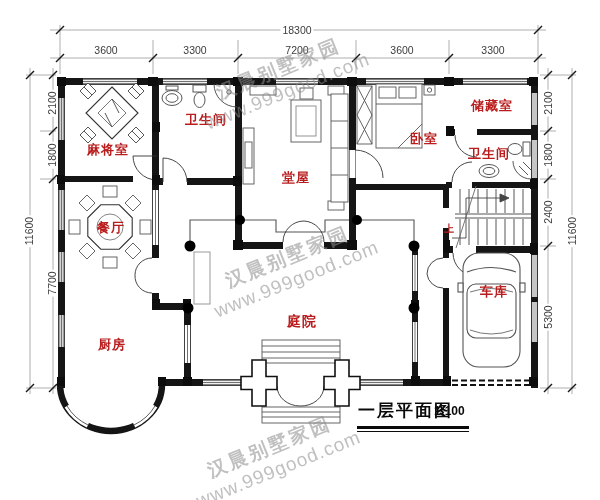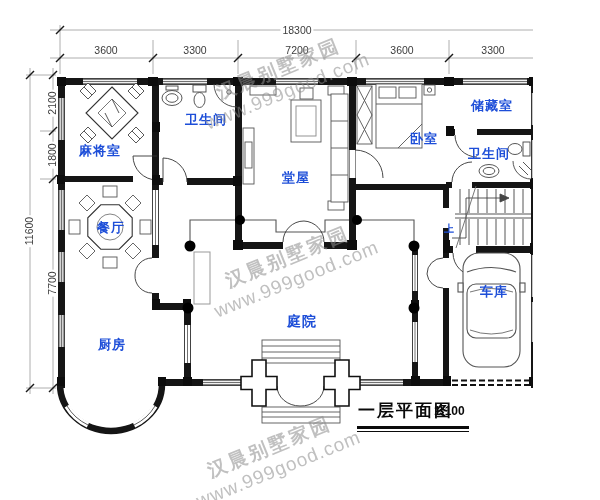--- a/index.html
+++ b/index.html
@@ -1,24 +1,24 @@
 <!DOCTYPE html>
 <html><head>
 <meta charset="utf-8">
 <style>
   html,body{margin:0;padding:0;background:#fff;}
-  .canvas{position:relative;width:533px;height:500px;background:#ffffff;overflow:hidden;
+  .canvas{position:relative;width:600px;height:500px;background:#ffffff;overflow:hidden;
           font-family:"Liberation Sans","DejaVu Sans",sans-serif;}
   .canvas svg{position:absolute;left:0;top:0;}
   .lbl{position:absolute;transform:translate(-50%,-50%);font-size:10.5px;color:#3c3c3c;
        white-space:nowrap;background:#fff;padding:0 2px;line-height:1;}
   .vlbl{position:absolute;transform:translate(-50%,-50%) rotate(-90deg);font-size:10.5px;
         color:#3c3c3c;white-space:nowrap;background:#fff;padding:0 2px;line-height:1;}
   .room{position:absolute;transform:translate(-50%,-50%);font-size:13px;font-weight:bold;
-        color:#1d4ed8;white-space:nowrap;letter-spacing:1px;line-height:1;}
+        color:#b91c1c;white-space:nowrap;letter-spacing:1px;line-height:1;}
   .room.big{font-size:14px;}
   .room.small{font-size:10px;letter-spacing:0;}
   .wm{position:absolute;transform:translate(-50%,-50%) rotate(-22deg);text-align:center;
       color:#8d8d8d;opacity:.55;pointer-events:none;line-height:1.25;white-space:nowrap;}
   .wm .l1{font-size:19px;font-weight:bold;letter-spacing:3px;}
   .wm .l2{font-size:19px;letter-spacing:1px;}
   .tb-title{position:absolute;left:358px;top:399px;font-size:17px;font-weight:bold;color:#0a0a0a;
             letter-spacing:2px;white-space:nowrap;}
   .tb-scale{position:absolute;left:434px;top:404px;font-size:12px;font-weight:bold;color:#0a0a0a;}
   .tb-rule1{position:absolute;left:357px;top:426px;width:112px;height:3px;background:#0a0a0a;}
@@ -427,21 +427,21 @@
   <span class="vlbl" style="left:52px;top:103px;">2100</span>
   <span class="vlbl" style="left:52px;top:155px;">1800</span>
   <span class="vlbl" style="left:52px;top:283px;">7700</span>
 
   <span class="vlbl" style="left:548px;top:103px;">2100</span>
   <span class="vlbl" style="left:548px;top:155px;">1800</span>
   <span class="vlbl" style="left:548px;top:212px;">2400</span>
   <span class="vlbl" style="left:548px;top:317px;">5300</span>
   <span class="vlbl" style="left:572px;top:231px;">11600</span>
 
-  <span class="room" style="left:100px;top:150px;">麻将室</span>
+  <span class="room" style="left:108px;top:150px;font-family:Liberation Mono, monospace;">麻将室</span>
   <span class="room" style="left:206px;top:119px;">卫生间</span>
   <span class="room" style="left:296px;top:177px;">堂屋</span>
   <span class="room" style="left:424px;top:138px;">卧室</span>
   <span class="room" style="left:492px;top:105px;">储藏室</span>
   <span class="room" style="left:489px;top:153px;">卫生间</span>
   <span class="room" style="left:111px;top:227px;">餐厅</span>
   <span class="room big" style="left:302px;top:297px;margin-top:24px;">庭院</span>
   <span class="room" style="left:494px;top:291px;">车库</span>
   <span class="room" style="left:112px;top:344px;">厨房</span>
   <span class="room small" style="left:449px;top:229px;">上</span>

